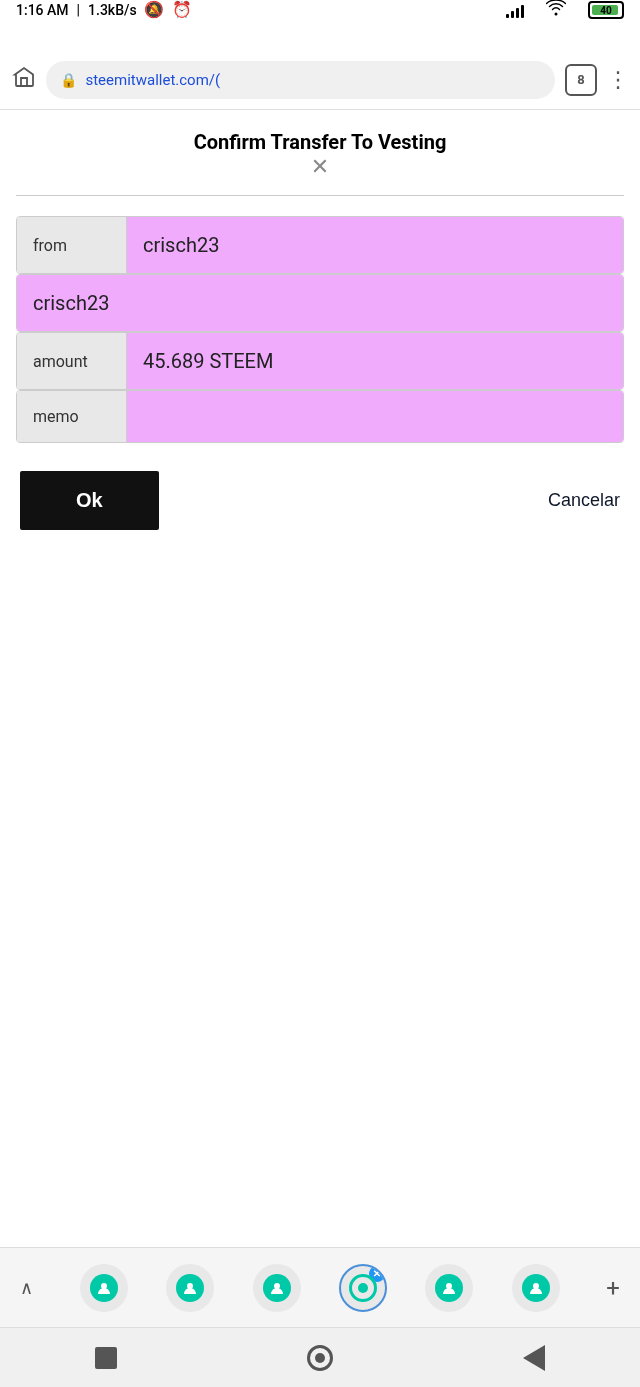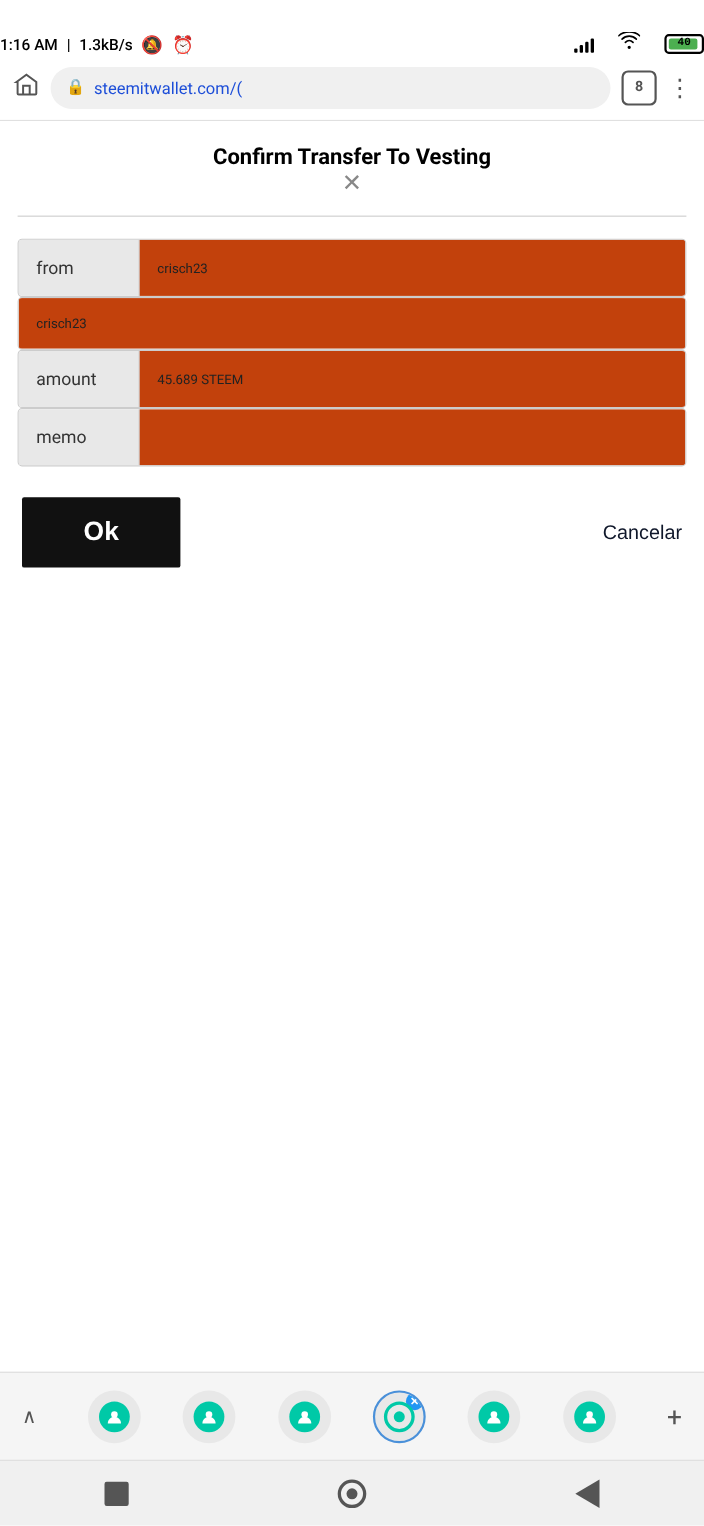--- a/index.html
+++ b/index.html
@@ -12,37 +12,36 @@
       position: relative;
       overflow-x: hidden;
     }
 
     
     .status-bar {
       width: 100%;
       height: 50px;
       background: #fff;
       display: flex;
-      align-items: flex-end;
+      align-items: flex-start;
       justify-content: space-between;
-      padding: 0 0;
+      padding: 0 16px;
     }
     .status-left {
       display: flex;
       align-items: center;
       gap: 8px;
       font-size: 14px;
       font-weight: 500;
       color: #000;
     }
     .status-right {
       display: flex;
       align-items: center;
       gap: 22px;
-      font-family: Liberation Mono, monospace;
     }
     .signal-bars {
       display: flex;
       align-items: flex-end;
       gap: 2px;
       height: 16px;
     }
     .signal-bars span {
       background: #000;
       width: 3px;
@@ -184,40 +183,40 @@
       color: #333;
       font-size: 16px;
       padding: 16px 16px;
       min-width: 110px;
       display: flex;
       align-items: center;
       border-right: 1px solid #ccc;
     }
     .form-value {
       flex: 1;
-      background: #c2410c;
+      background: #f0abfc;
       color: #222;
-      font-size: 12px;
+      font-size: 20px;
       padding: 16px 16px;
       display: flex;
       align-items: center;
     }
 
     
     .button-row {
       display: flex;
       align-items: center;
       justify-content: space-between;
       margin-top: 28px;
       padding: 0 4px;
     }
     .ok-btn {
       background: #111;
       color: #fff;
-      font-size: 24px;
+      font-size: 20px;
       font-weight: bold;
       padding: 18px 56px;
       border: none;
       cursor: pointer;
       position: relative;
       border-radius: 2px;
     }
     .ok-btn::after {
       content: '';
       position: absolute;

